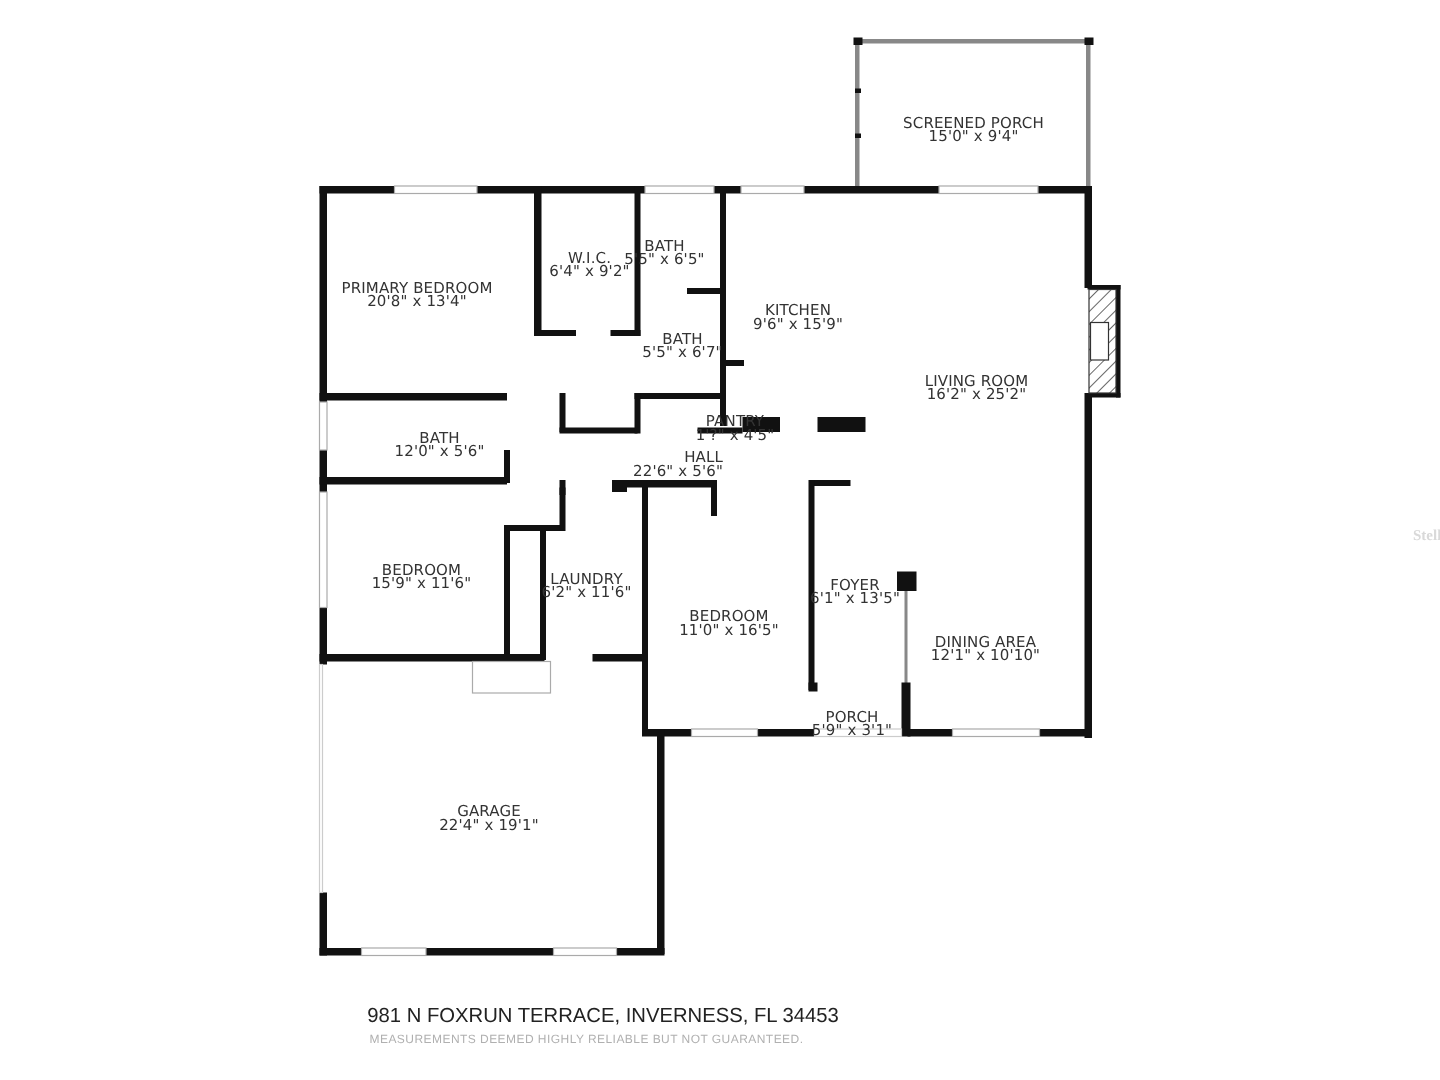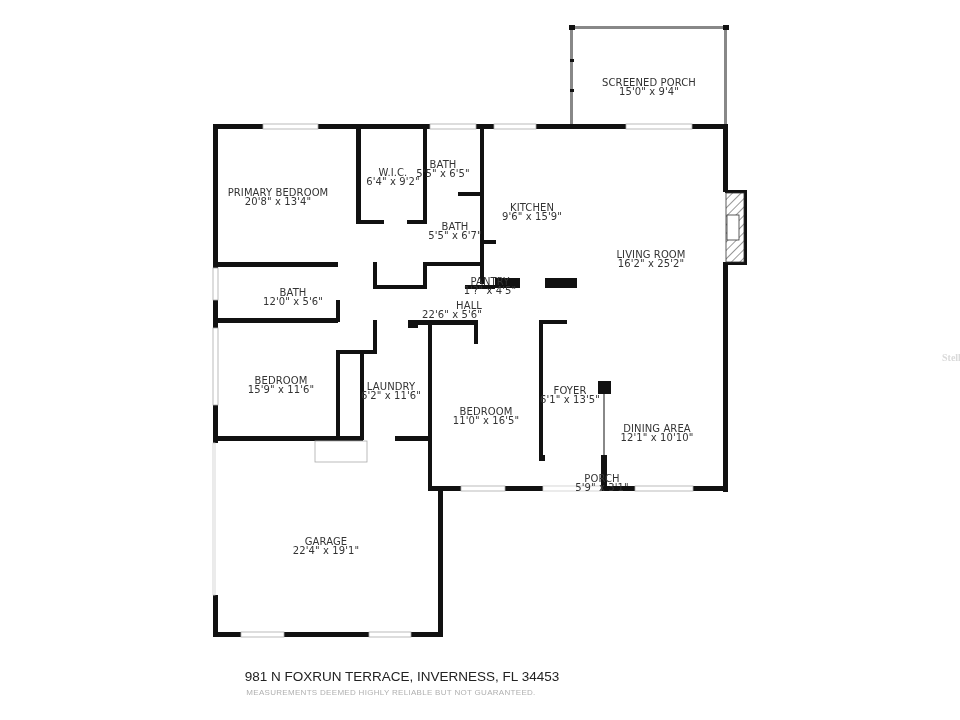--- a/index.html
+++ b/index.html
@@ -175,21 +175,21 @@
   <span class="dim">11'0" x 16'5"</span>
 </div>
 <div class="room-label" style="left:570px; top:386px;">
   <span>FOYER</span>
   <span class="dim">6'1" x 13'5"</span>
 </div>
 <div class="room-label" style="left:657px; top:424px;">
   <span>DINING AREA</span>
   <span class="dim">12'1" x 10'10"</span>
 </div>
-<div class="room-label" style="left:602px; top:474px;">
+<div class="room-label" style="left:568px; top:474px;">
   <span>PORCH</span>
   <span class="dim">5'9" x 3'1"</span>
 </div>
 <div class="room-label" style="left:326px; top:537px;">
   <span>GARAGE</span>
   <span class="dim">22'4" x 19'1"</span>
 </div>
 
 <div class="watermark">StellarMLS</div>
 <div class="address">981 N FOXRUN TERRACE, INVERNESS, FL 34453</div>

